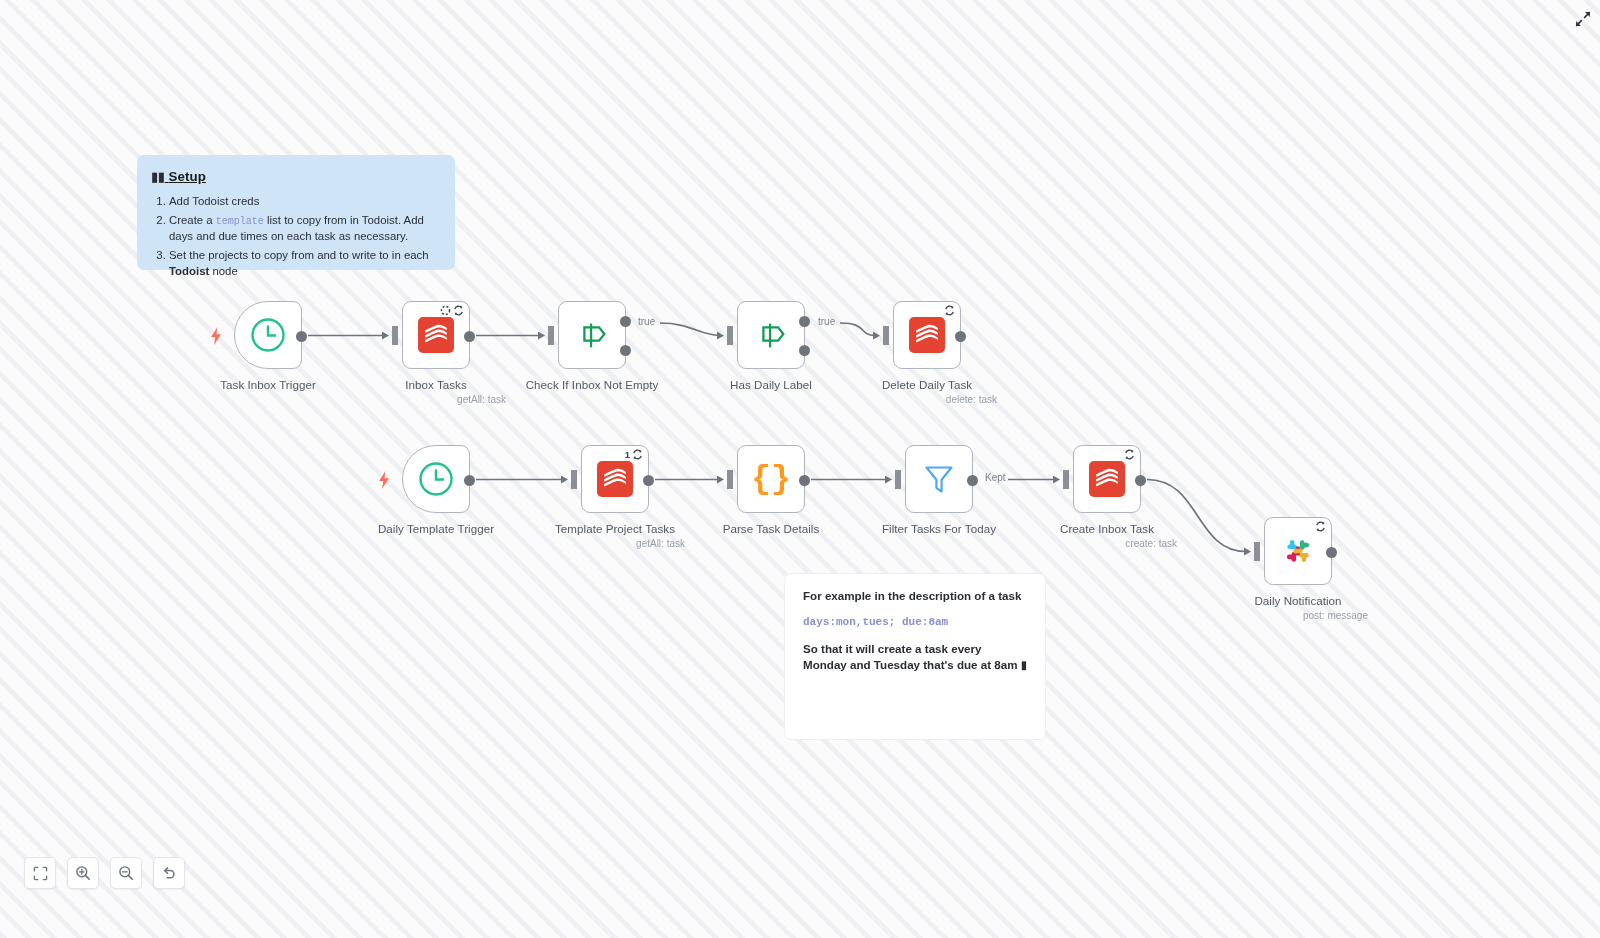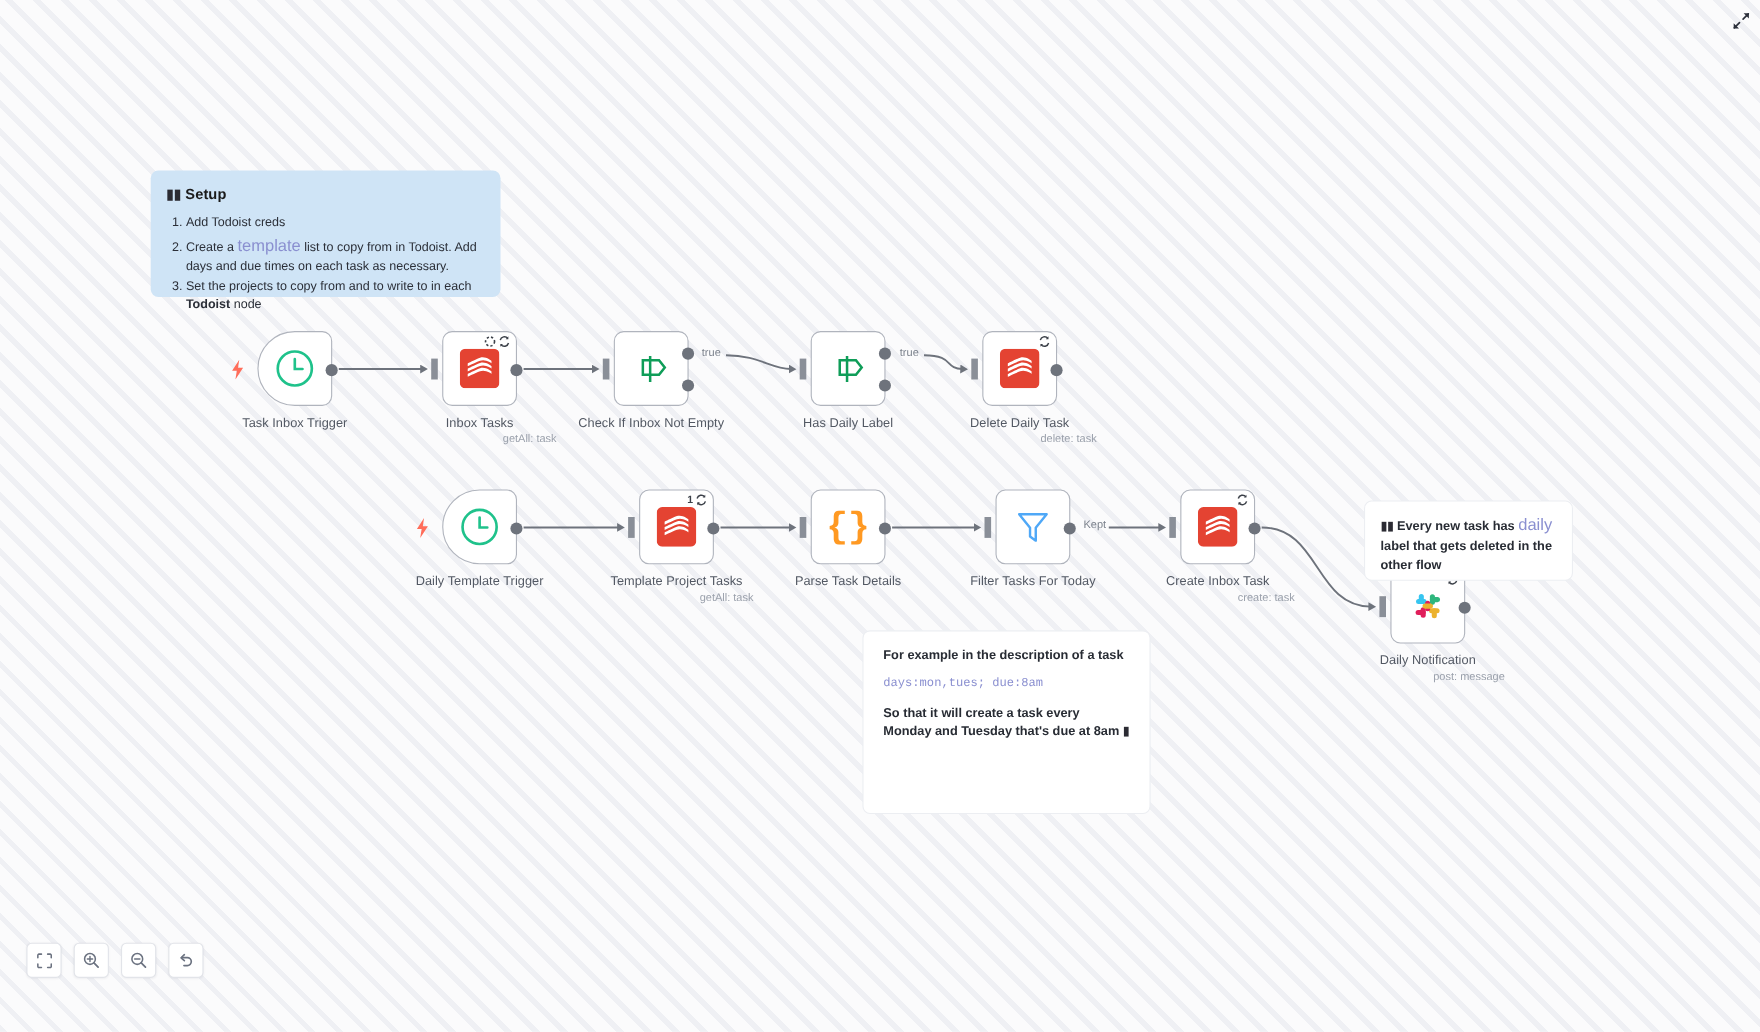--- a/index.html
+++ b/index.html
@@ -29,42 +29,43 @@
     position:absolute;border-radius:7px;box-sizing:border-box;
     font-size:11.3px;line-height:1.42;color:#2e3440;
   }
   .sticky.setup{
     left:137px;top:155px;width:318px;height:115px;
     background:#cfe4f6;padding:13px 16px 10px 14px;
   }
   .sticky.setup .sttitle{
     font-size:13.3px;font-weight:bold;color:#1a1a1a;margin:0 0 7px 0;
     letter-spacing:.1px;
+    text-decoration:underline;
   }
   .sticky.setup ol{margin:0;padding-left:18px;}
   .sticky.setup li{margin-bottom:3.5px;color:#2b2f38;font-size:11.4px;line-height:1.38;}
   .sticky.setup li:last-child{margin-bottom:16px}
   code.inl{
-    font-family:Liberation Sans, sans-serif;
-    color:#8a8fd0;font-size:15px;
+    font-family:Liberation Mono, monospace;
+    color:#8a8fd0;font-size:10px;
   }
   .tofu{
     display:inline-block;font-family:"DejaVu Sans",sans-serif;
     color:#2b2b33;letter-spacing:-.5px;
   }
 
   .sticky.duedates{
     left:784px;top:573px;width:262px;height:167px;
     background:#ffffff;padding:14px 18px;
     border:1px solid #eceef2;
   }
   .sticky.duedates p{margin:0 0 11px 0;font-weight:bold;font-size:11.6px;color:#282c34;line-height:1.38;}
   .sticky.duedates p.mono{
     font-family:"Liberation Mono","DejaVu Sans Mono",monospace;
-    font-weight:normal;color:#8a8fd0;font-size:11px;letter-spacing:0px;
+    font-weight:bold;color:#8a8fd0;font-size:11px;letter-spacing:0px;
   }
   .sticky.duedates p:last-child{margin-bottom:12px}
 
   .sticky.dailylabel{
     left:1240px;top:455px;width:190px;height:73px;
     background:#ffffff;padding:11px 14px;border:1px solid #eceef2;
   }
   .sticky.dailylabel p{margin:0;font-weight:bold;font-size:11.6px;color:#282c34;line-height:1.45;}
 
   
@@ -389,23 +390,20 @@
       <li><span>Set the projects to copy from and to write to in each </span><b>Todoist</b><span> node</span></li>
     </ol>
   </div>
 
   <div class="sticky duedates">
     <p>For example in the description of a task</p>
     <p class="mono">days:mon,tues; due:8am</p>
     <p><span>So that it will create a task every Monday and Tuesday that's due at 8am</span> <span class="tofu">▮</span></p>
   </div>
 
-  <div class="sticky dailylabel">
-    <p><span class="tofu">▮▮</span> <span>Every new task has </span><code class="inl" style="font-weight:normal">daily</code><span> label that gets deleted in the other flow</span></p>
-  </div>
 
   <div id="toolbar">
     <div class="tbtn">
       <svg width="15" height="15" viewBox="0 0 16 16">
         <g fill="none" stroke="#6b7280" stroke-width="1.5" stroke-linecap="round">
           <path d="M1.5 5 V2.6 A1 1 0 0 1 2.6 1.5 H5"></path>
           <path d="M11 1.5 H13.4 A1 1 0 0 1 14.5 2.6 V5"></path>
           <path d="M14.5 11 V13.4 A1 1 0 0 1 13.4 14.5 H11"></path>
           <path d="M5 14.5 H2.6 A1 1 0 0 1 1.5 13.4 V11"></path>
         </g>

